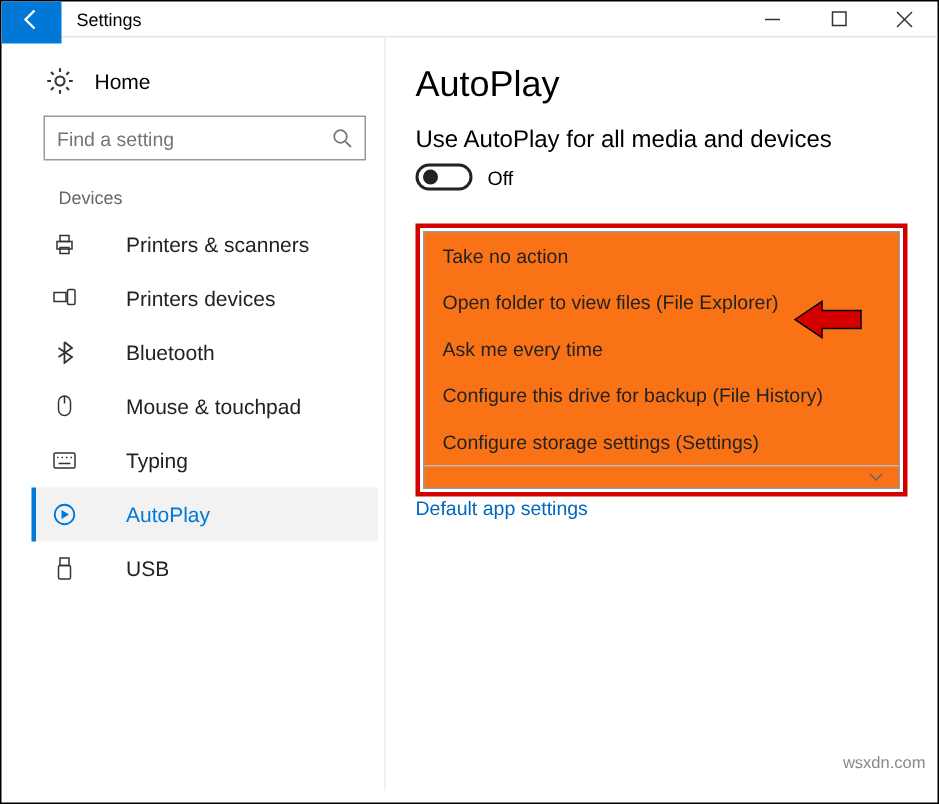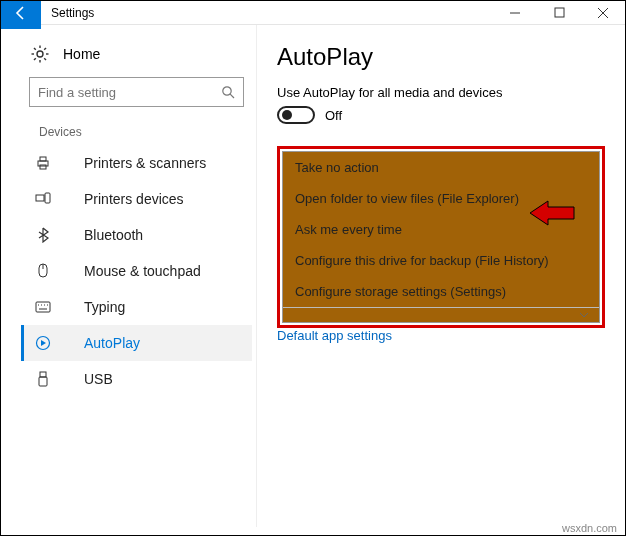--- a/index.html
+++ b/index.html
@@ -113,21 +113,21 @@
     flex: 1;
     padding: 18px 20px 10px 20px;
     position: relative;
   }
   h1 {
     font-size: 24px;
     font-weight: 400;
     margin-bottom: 14px;
   }
   .subtext {
-    font-size: 13px;
+    font-size: 16px;
     margin-bottom: 6px;
   }
   .toggle-row {
     display: flex;
     align-items: center;
     gap: 10px;
     margin-bottom: 22px;
   }
   .toggle {
     width: 38px;
@@ -145,21 +145,21 @@
     top: 2px;
     left: 3px;
   }
   .dropdown-box {
     border: 3px solid #d40000;
     padding: 2px;
     position: relative;
   }
   .dropdown-inner {
     border: 1px solid #999;
-    background: #a16207;
+    background: #f97316;
   }
   .dd-item {
     padding: 8px 12px;
     font-size: 13px;
     color: #222;
   }
   .dd-row-bottom {
     border-top: 1px solid #bbb;
     padding: 3px 10px;
     font-size: 10px;
@@ -177,21 +177,21 @@
     font-weight: 400;
     margin-top: 34px;
     margin-bottom: 10px;
   }
   .link {
     color: #0067c0;
     font-size: 13px;
   }
   .watermark {
     position: absolute;
-    bottom: 1px;
+    bottom: 20px;
     right: 8px;
     font-size: 11px;
     color: #888;
     margin-top: 31px;
   }
 </style>
 </head>
 <body>
 
 <div class="titlebar">

